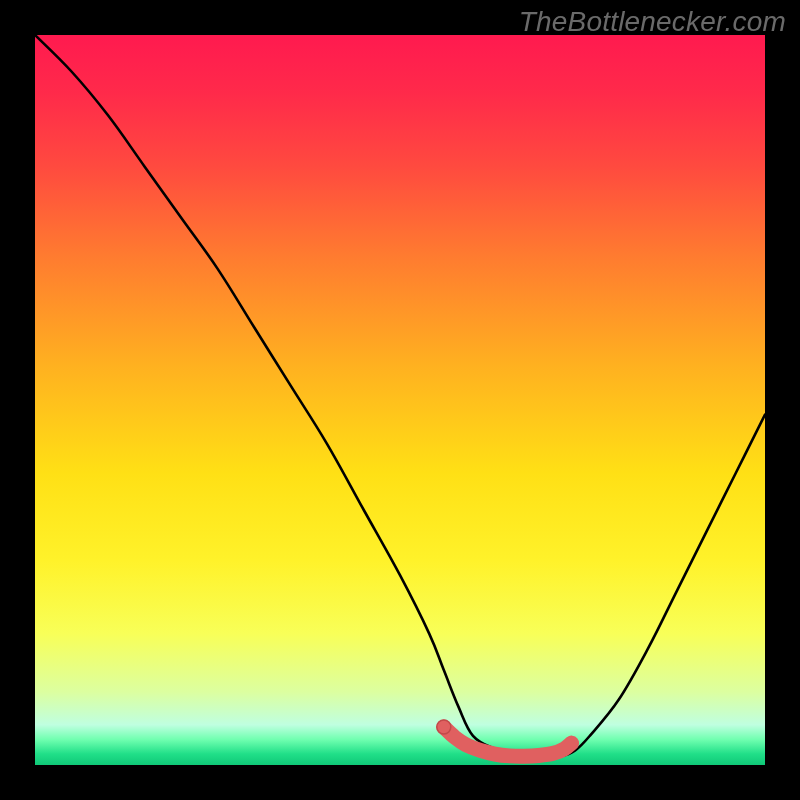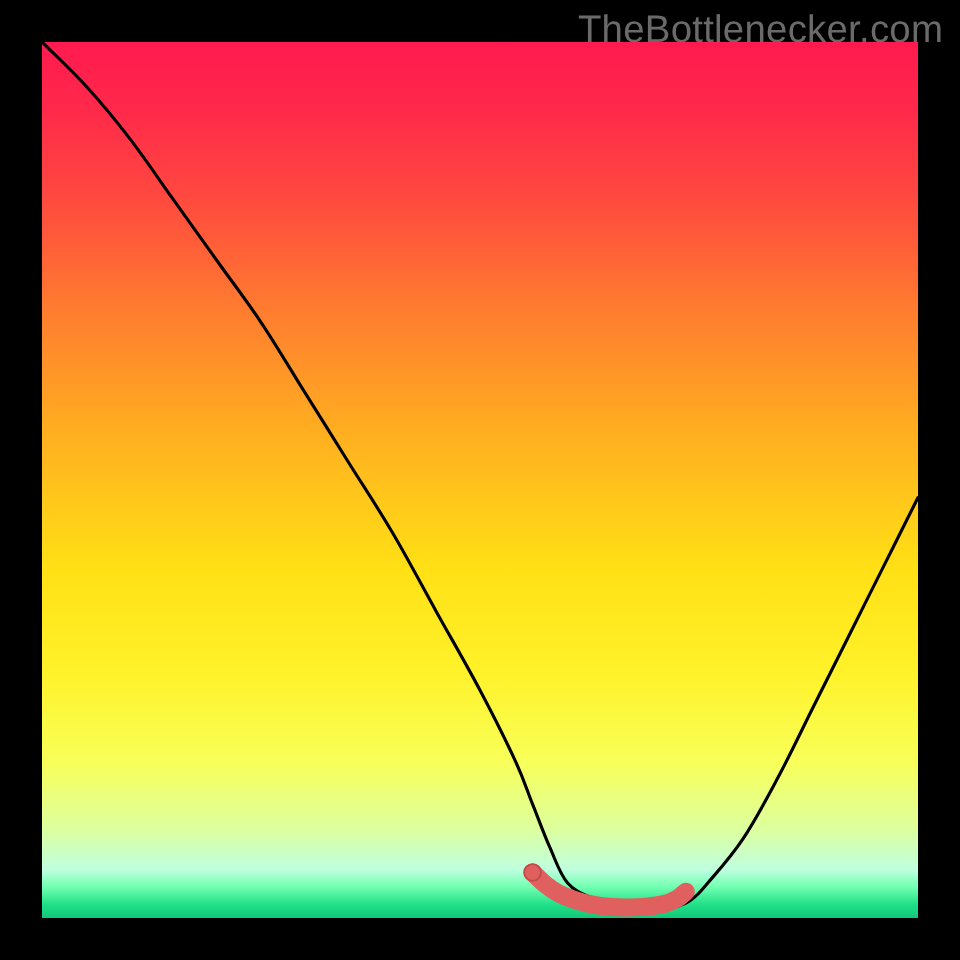--- a/index.html
+++ b/index.html
@@ -5,23 +5,24 @@
   * { margin: 0; padding: 0; box-sizing: border-box; }
   html, body { width: 800px; height: 800px; overflow: hidden; background: #000; font-family: Arial, sans-serif; }
   .outer {
     width: 800px; height: 800px; background: #000; position: relative;
   }
   .watermark {
     position: absolute;
     top: 6px;
     right: 14px;
     color: #6a6a6a;
-    font-size: 32px;
+    font-size: 28px;
     font-weight: 400;
     letter-spacing: 0.2px;
+    font-style: italic;
   }
   .plot-wrap {
     position: absolute;
     left: 35px;
     top: 35px;
     width: 730px;
     height: 730px;
   }
   svg { display: block; }
 </style>

